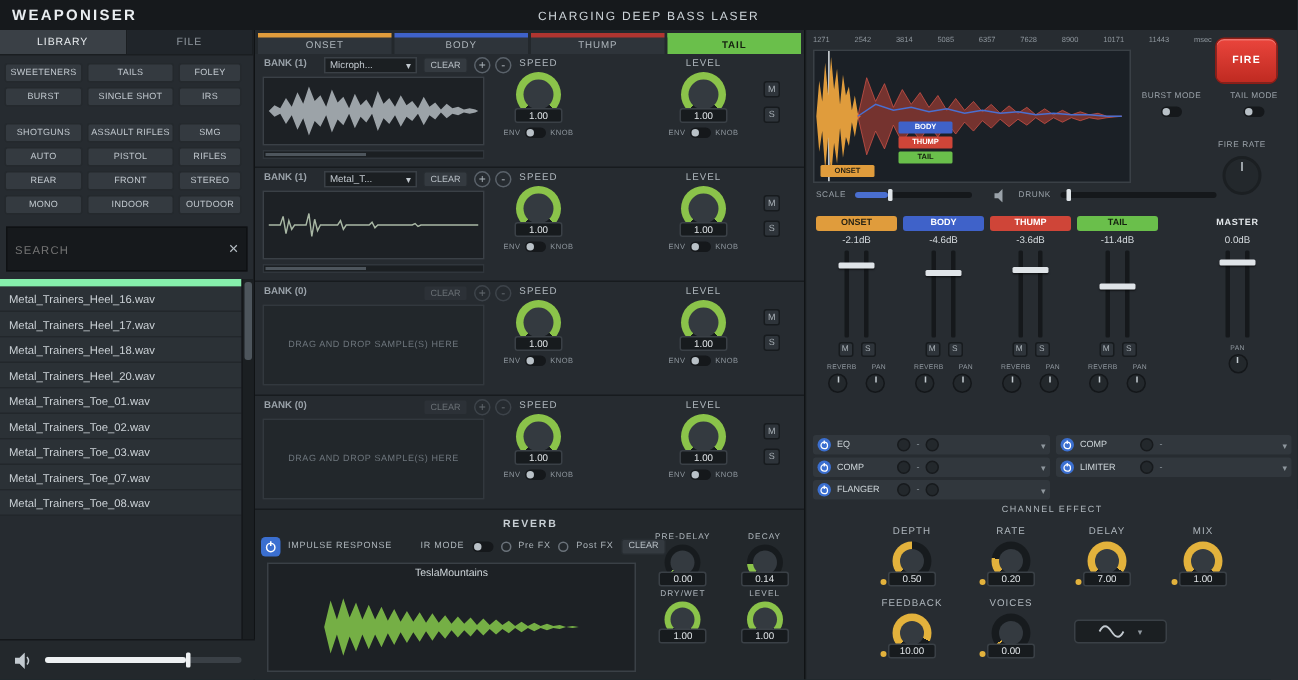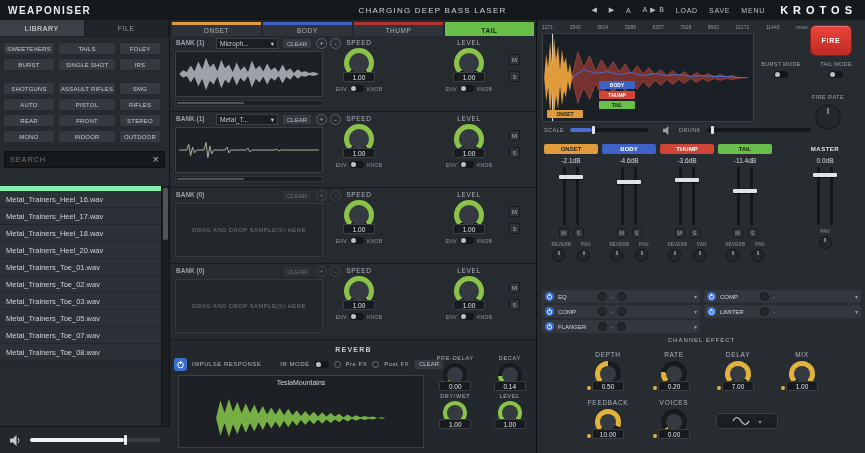--- a/index.html
+++ b/index.html
@@ -17,21 +17,21 @@
 
 
 .sidebar{position:absolute;left:0;top:20px;width:170px;height:433px;background:#262b30;border-right:1px solid #101315}
 .lib-tabs{display:flex;height:17px;border-bottom:1px solid #1a1e21}
 .lib-tab{flex:1;display:flex;align-items:center;justify-content:center;font-size:7px;letter-spacing:.6px;background:#20252a;color:#8f979e;border-right:1px solid #1a1e21;cursor:pointer}
 .lib-tab.active{background:#3a4046;color:#e8ecef}
 .cats{padding:5px 3px 2px;display:flex;flex-wrap:wrap;gap:3px}
 .cat{height:13px;display:flex;align-items:center;justify-content:center;font-size:6px;letter-spacing:.2px;background:#343a40;color:#c3cad0;border:1px solid #24292d;border-radius:2px;cursor:pointer;padding:0 2px;white-space:nowrap}
 .c1{width:52px}.c2{width:58px}.c3{width:42px}
 .cats-gap{height:5px;width:100%}
-.search{margin:6px 4px 0;height:17px;background:#16191c;border:1px solid #0e1113;display:flex;align-items:center;padding:0 5px;gap:20px}
+.search{margin:6px 4px 0;height:30px;background:#16191c;border:1px solid #0e1113;display:flex;align-items:center;padding:0 5px;gap:20px}
 .search input{flex:1;min-width:0;background:transparent;border:none;outline:none;color:#cfd6da;font-size:7.5px;letter-spacing:.8px;font-family:"Liberation Sans",sans-serif}
 .search .x{color:#b6bec4;font-size:11px;cursor:pointer;line-height:1}
 .filelist{position:absolute;left:0;top:166px;bottom:27px;width:162px;overflow:hidden;border-top:5px solid #86efac}
 .filerow{height:17px;display:flex;align-items:center;padding:0 6px;font-size:7.5px;color:#ccd2d7;background:#2b3136;border-bottom:1px solid #22272b;cursor:pointer;white-space:nowrap;overflow:hidden}
 .scrollbar{position:absolute;right:0;top:166px;bottom:27px;width:8px;background:#1b1f22;border-left:1px solid #14171a}
 .scroll-thumb{position:absolute;left:1px;top:2px;width:5px;height:52px;background:#4d555c;border-radius:2px;cursor:pointer}
 .sb-volume{position:absolute;left:0;bottom:0;width:170px;height:27px;display:flex;align-items:center;gap:8px;padding:0 9px;background:#23282c;border-top:1px solid #14171a}
 .vol-track{position:relative;flex:1;height:4px;background:#3a4046;border-radius:2px;cursor:pointer}
 .vol-fill{position:absolute;left:0;top:0;height:4px;width:72%;background:#eef1f3;border-radius:2px}
 .vol-handle{position:absolute;left:72%;top:-3px;width:3px;height:10px;background:#eef1f3;border-radius:1px}
@@ -149,30 +149,20 @@
 svg{display:block}
 </style>
 </head>
 <body>
 
 <div class="app">
 
   <div class="topbar">
     <div class="tb-logo">WEAPONISER</div>
     <div class="tb-title">CHARGING DEEP BASS LASER</div>
-    <div class="tb-right">
-      <span class="tb-btn">◀</span>
-      <span class="tb-btn">▶</span>
-      <span class="tb-btn">A</span>
-      <span class="tb-btn">A ▶ B</span>
-      <span class="tb-btn">LOAD</span>
-      <span class="tb-btn">SAVE</span>
-      <span class="tb-btn">MENU</span>
-      <span class="tb-brand">KROTOS</span>
-    </div>
   </div>
 
   <div class="sidebar">
     <div class="lib-tabs">
       <div class="lib-tab active">LIBRARY</div>
       <div class="lib-tab">FILE</div>
     </div>
     <div class="cats">
       <div class="cat c1">SWEETENERS</div>
       <div class="cat c2">TAILS</div>
@@ -199,21 +189,20 @@
       <span class="x">×</span>
     </div>
     <div class="filelist">
       <div class="filerow">Metal_Trainers_Heel_16.wav</div>
       <div class="filerow">Metal_Trainers_Heel_17.wav</div>
       <div class="filerow">Metal_Trainers_Heel_18.wav</div>
       <div class="filerow">Metal_Trainers_Heel_20.wav</div>
       <div class="filerow">Metal_Trainers_Toe_01.wav</div>
       <div class="filerow">Metal_Trainers_Toe_02.wav</div>
       <div class="filerow">Metal_Trainers_Toe_03.wav</div>
-      <div class="filerow">Metal_Trainers_Toe_05.wav</div>
       <div class="filerow">Metal_Trainers_Toe_07.wav</div>
       <div class="filerow">Metal_Trainers_Toe_08.wav</div>
     </div>
     <div class="scrollbar">
       <div class="scroll-thumb"></div>
     </div>
     <div class="sb-volume">
       <svg width="13" height="11" viewBox="0 0 13 11">
           <path d="M1 3.5h3L7.5 0v11L4 7.5H1z" fill="#c3cad0"></path>
           <path d="M9 3 Q11 5.5 9 8" stroke="#c3cad0" fill="none" stroke-width="1"></path>

